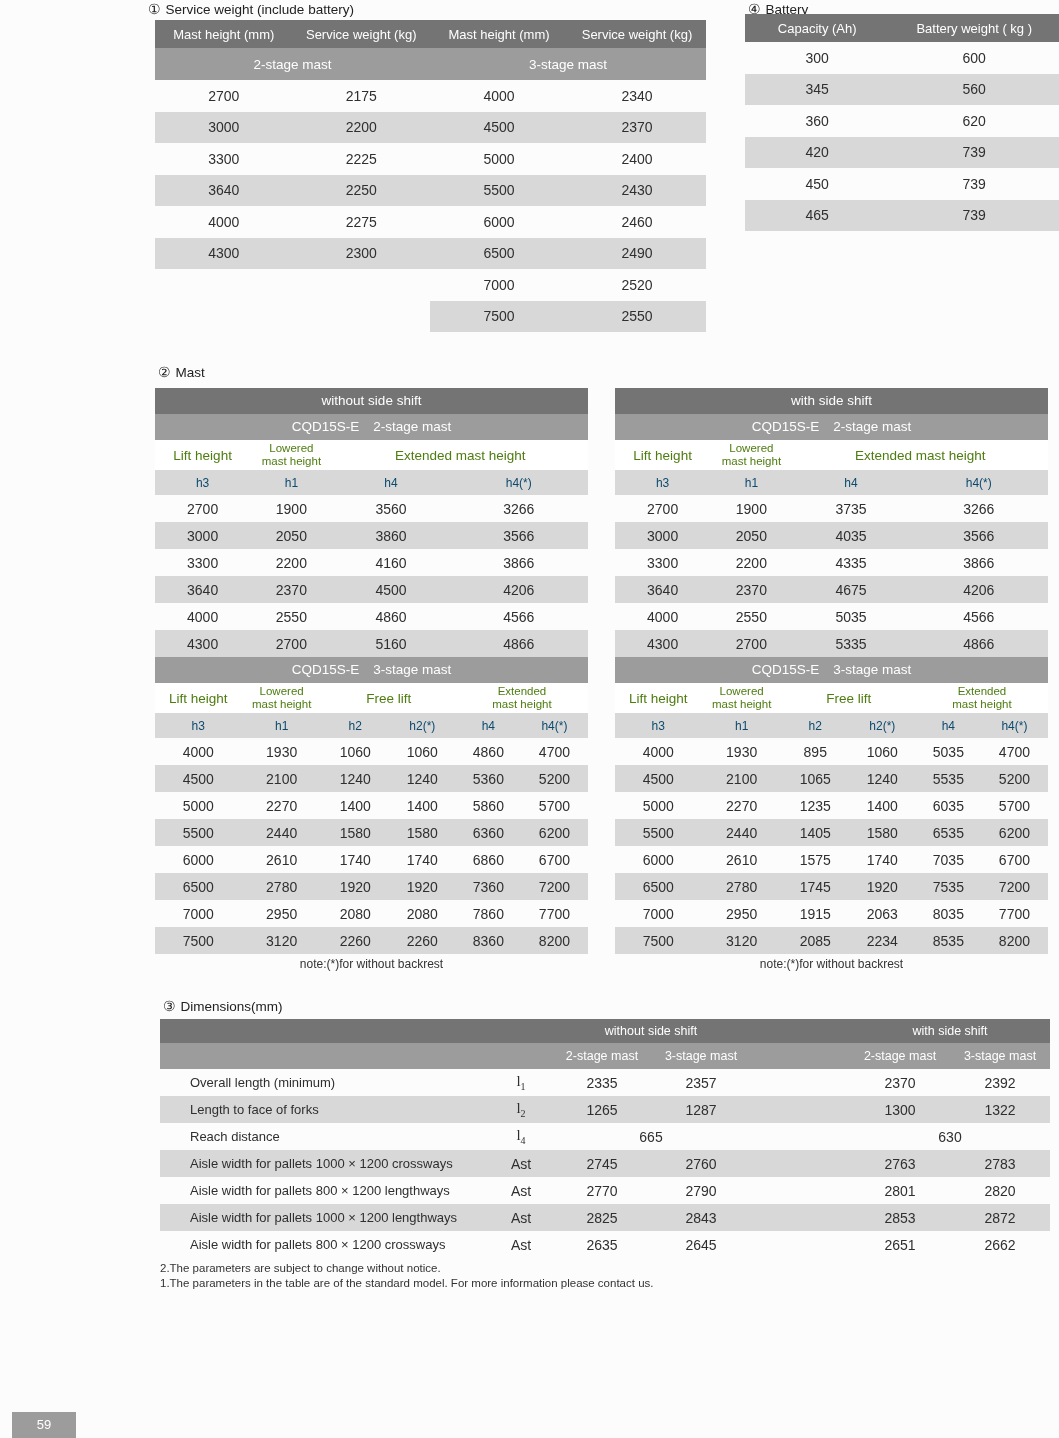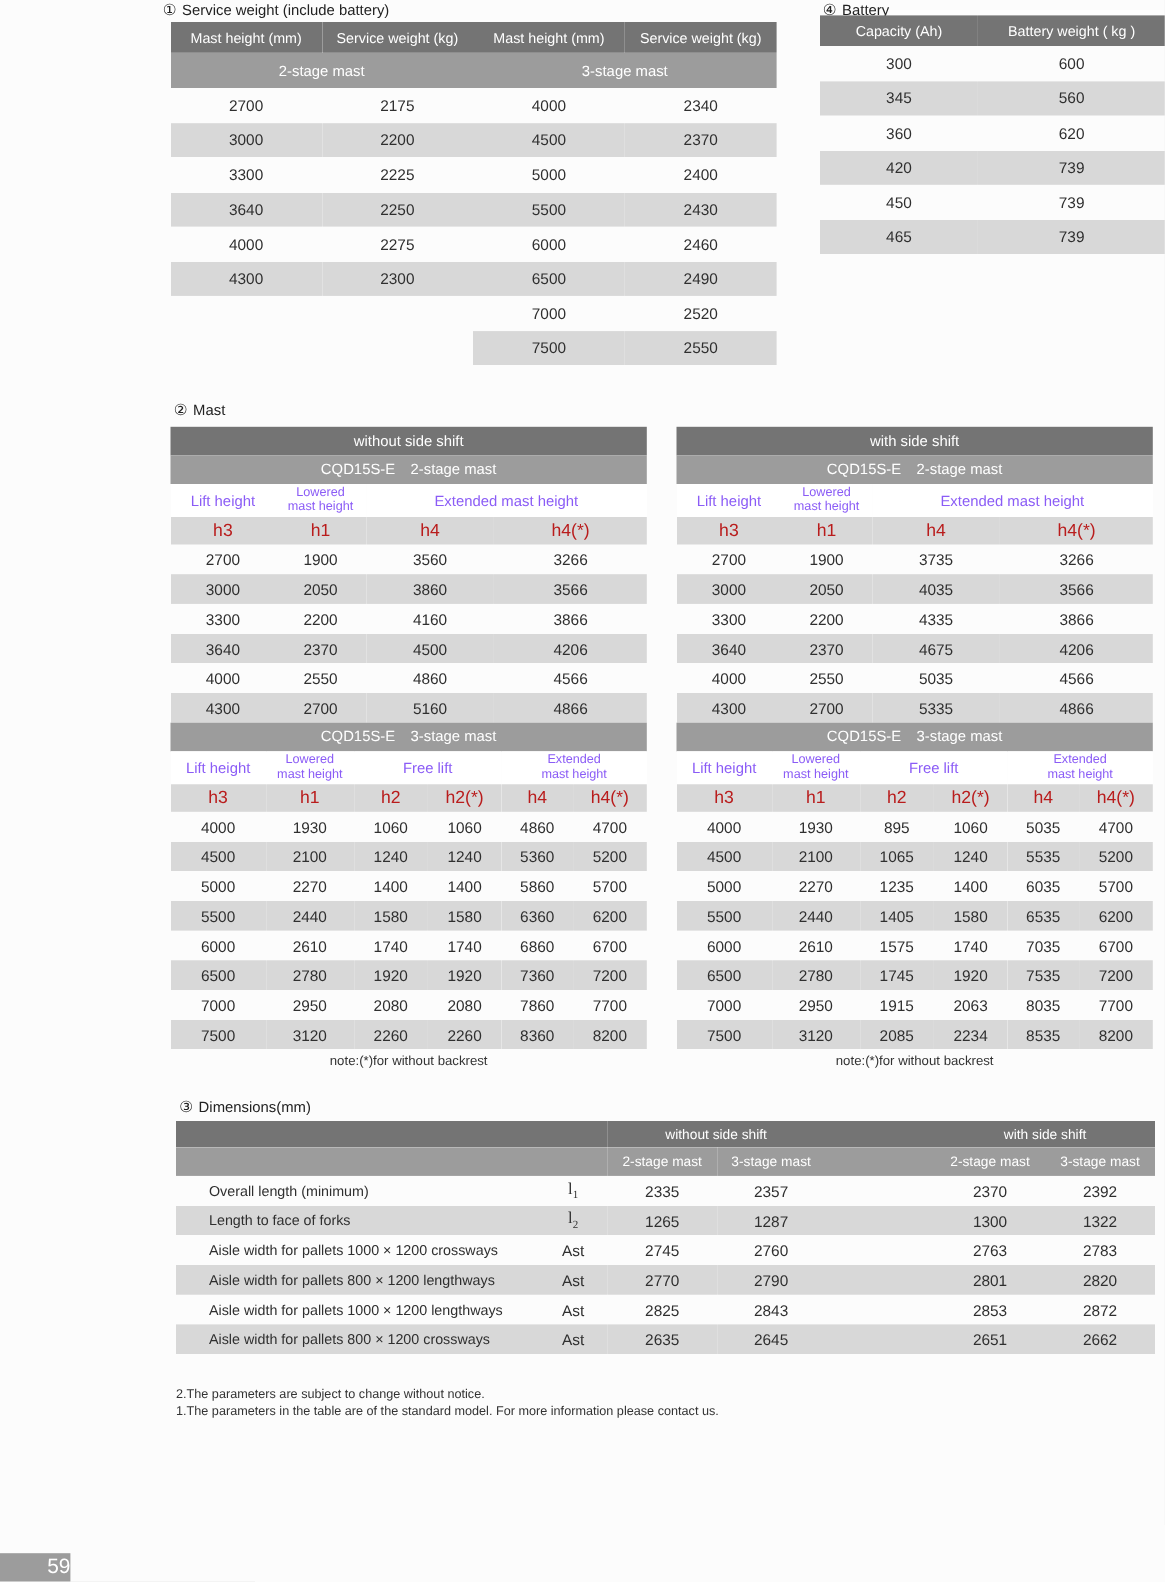--- a/index.html
+++ b/index.html
@@ -23,43 +23,43 @@
   .svc tbody td { font-size:14px; height:31.5px; }
   .svc tbody tr:nth-child(even) td { background:#d8d8d8; }
 
   
   .panel { position:absolute; }
   .bar { height:26px; line-height:26px; text-align:center; font-size:13.5px; }
   .bar.dark { background:#747474; color:#fff; }
   .bar.mid  { background:#9c9c9c; color:#fff; }
   .bar .model-gap { display:inline-block; width:14px; }
   .mast { width:100%; }
-  .mast thead tr.names th { background:#fff; color:#8b5cf6; font-size:13.5px; height:30px; vertical-align:middle; }
+  .mast thead tr.names th { background:#fff; color:#4d7c0f; font-size:13.5px; height:30px; vertical-align:middle; }
   .mast thead tr.names th .l2 { display:block; font-size:11.5px; line-height:13px; }
-  .mast thead tr.codes th { background:#d8d8d8; color:#b91c1c; font-size:16px; height:25px; }
+  .mast thead tr.codes th { background:#d8d8d8; color:#0c4a6e; font-size:12px; height:25px; }
   .mast tbody td { font-size:14px; height:27px; }
   .mast tbody tr:nth-child(even) td { background:#d8d8d8; }
   .note { margin-top:3px; text-align:center; font-size:12px; color:#333; }
 
   
   .dims { width:890px; }
   .dims thead tr.h1 th { background:#747474; color:#fff; font-size:12.5px; height:24px; }
   .dims thead tr.h2 th { background:#9c9c9c; color:#fff; font-size:12.5px; height:26px; }
   .dims tbody td { font-size:14px; height:27px; }
   .dims tbody tr:nth-child(even) td { background:#d8d8d8; }
   .dims td.lbl { text-align:left; padding-left:30px; font-size:13px; }
   .dims td.sym { font-family:"Liberation Serif", serif; font-size:15px; }
   .dims td.sym sub { font-size:10px; }
   .dims td.sym2 { font-size:14px; }
 
   
   .footnote { position:absolute; font-size:11.5px; line-height:15px; color:#333; }
   .page-num {
-    position:absolute; left:0; top:1412px; width:64px; height:26px;
-    background:#9c9c9c; color:#fff; font-size:19px; line-height:26px; text-align:right;
+    position:absolute; left:12px; top:1412px; width:64px; height:26px;
+    background:#9c9c9c; color:#fff; font-size:13px; line-height:26px; text-align:center;
   }
 </style>
 </head>
 <body>
 
 <div class="canvas">
 
   <div class="sec-title" style="left:148px; top:1px;">
     <span class="badge">①</span><span>Service weight (include battery)</span>
   </div>
@@ -581,20 +581,27 @@
         <tr>
           <td class="lbl">Length to face of forks</td>
           <td class="sym">l<sub>2</sub></td>
           <td>1265</td>
           <td>1287</td>
           <td></td>
           <td>1300</td>
           <td>1322</td>
         </tr>
         <tr>
+          <td class="lbl">Reach distance</td>
+          <td class="sym">l<sub>4</sub></td>
+          <td colspan="2">665</td>
+          <td></td>
+          <td colspan="2">630</td>
+        </tr>
+        <tr>
           <td class="lbl">Aisle width for pallets 1000 × 1200 crossways</td>
           <td class="sym2">Ast</td>
           <td>2745</td>
           <td>2760</td>
           <td></td>
           <td>2763</td>
           <td>2783</td>
         </tr>
         <tr>
           <td class="lbl">Aisle width for pallets 800 × 1200 lengthways</td>

